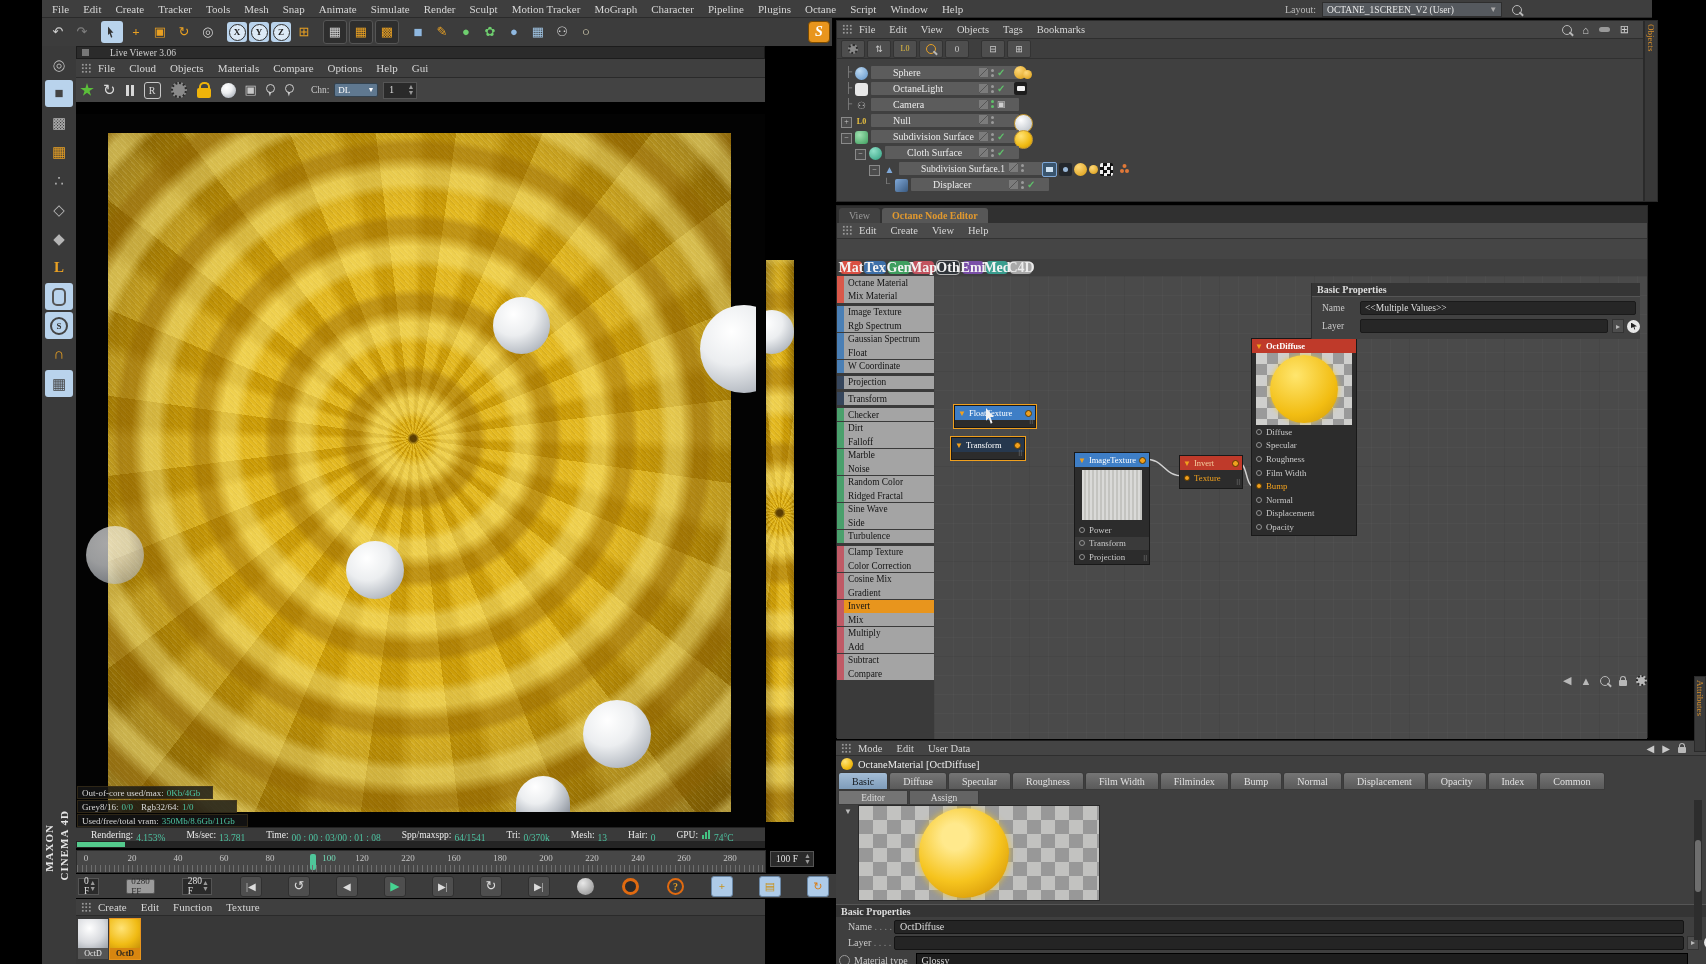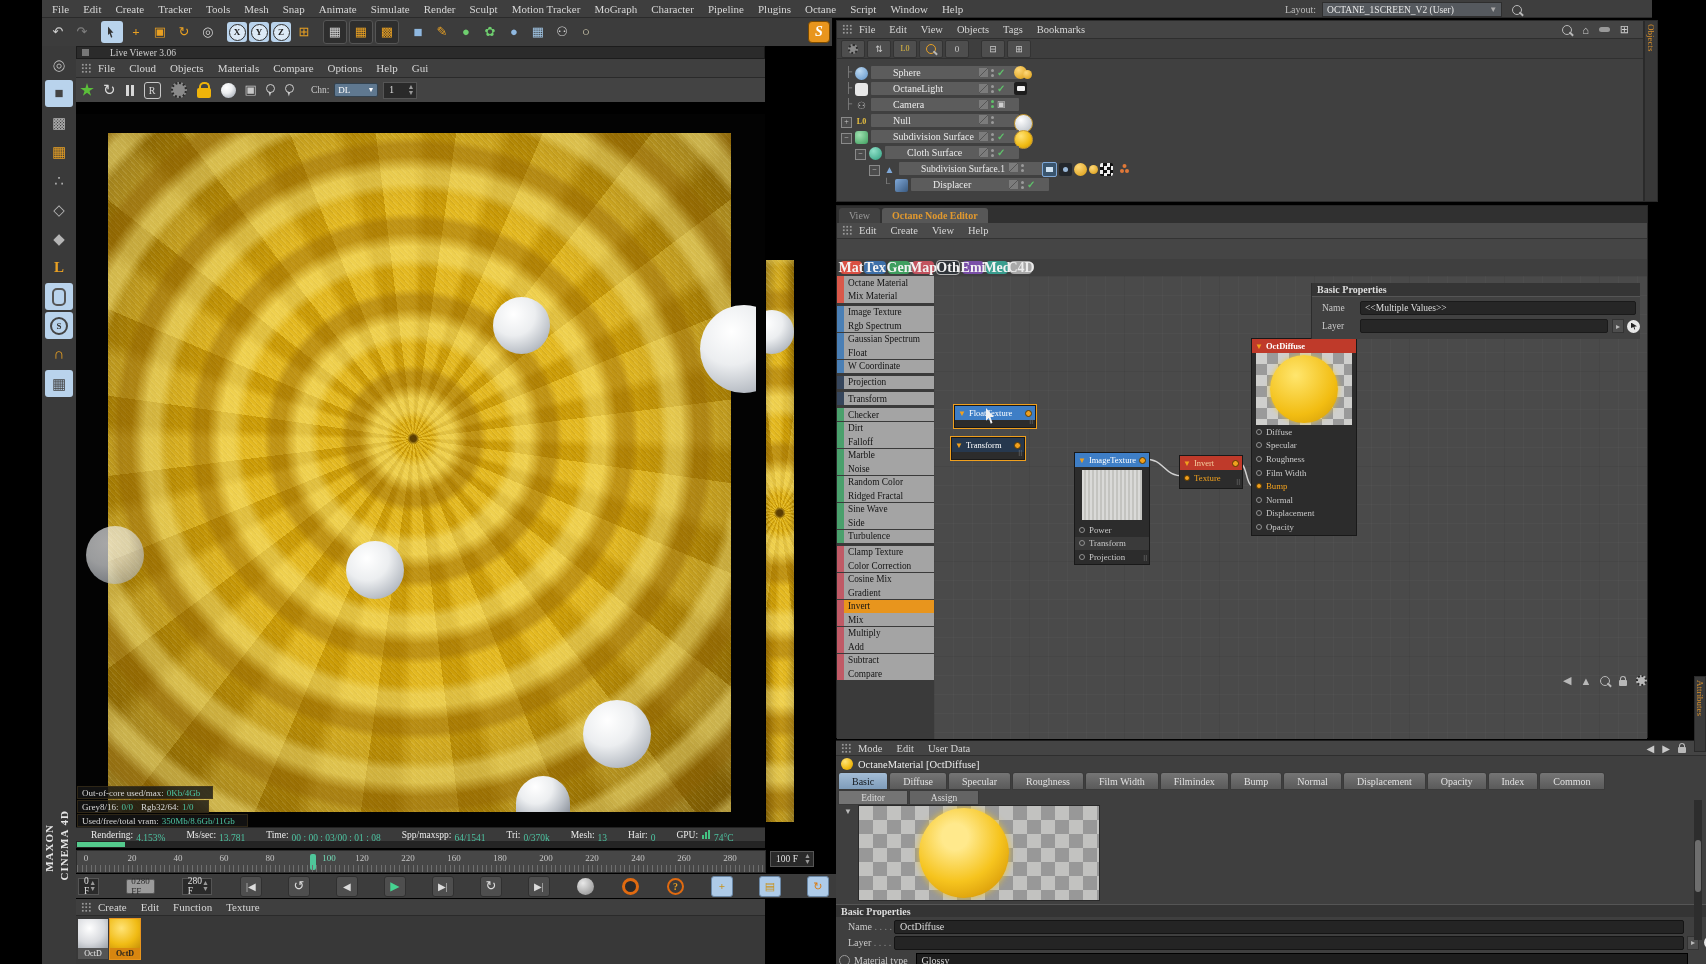--- a/index.html
+++ b/index.html
@@ -326,21 +326,21 @@
     <div class="ball abs" style="left:624px;top:191px;width:88px;height:88px;clip-path:inset(0 32px 0 0);"></div>
     <div class="ball abs" style="left:270px;top:427px;width:58px;height:58px;"></div>
     <div class="ball abs" style="left:507px;top:586px;width:68px;height:68px;"></div>
     <div class="ball abs" style="left:440px;top:662px;width:54px;height:36px;border-radius:27px 27px 0 0;"></div>
     <div class="ball abs" style="left:10px;top:412px;width:58px;height:58px;opacity:.65;"></div>
 
     <div class="ovl" style="left:1px;top:672px;">
       <span class="lab">Out-of-core used/max:</span>
         <span class="val">0Kb/4Gb</span>
     </div>
-    <div class="ovl" style="left:1px;top:686px;width:132px;">
+    <div class="ovl" style="left:1px;top:686px;width:160px;">
       <span class="lab">Grey8/16:</span>
         <span class="val">0/0</span>
       <span class="lab">Rgb32/64:</span>
         <span class="val">1/0</span>
     </div>
     <div class="ovl" style="left:1px;top:700px;">
       <span class="lab">Used/free/total vram:</span>
         <span class="val">350Mb/8.6Gb/11Gb</span>
     </div>
   </div>

